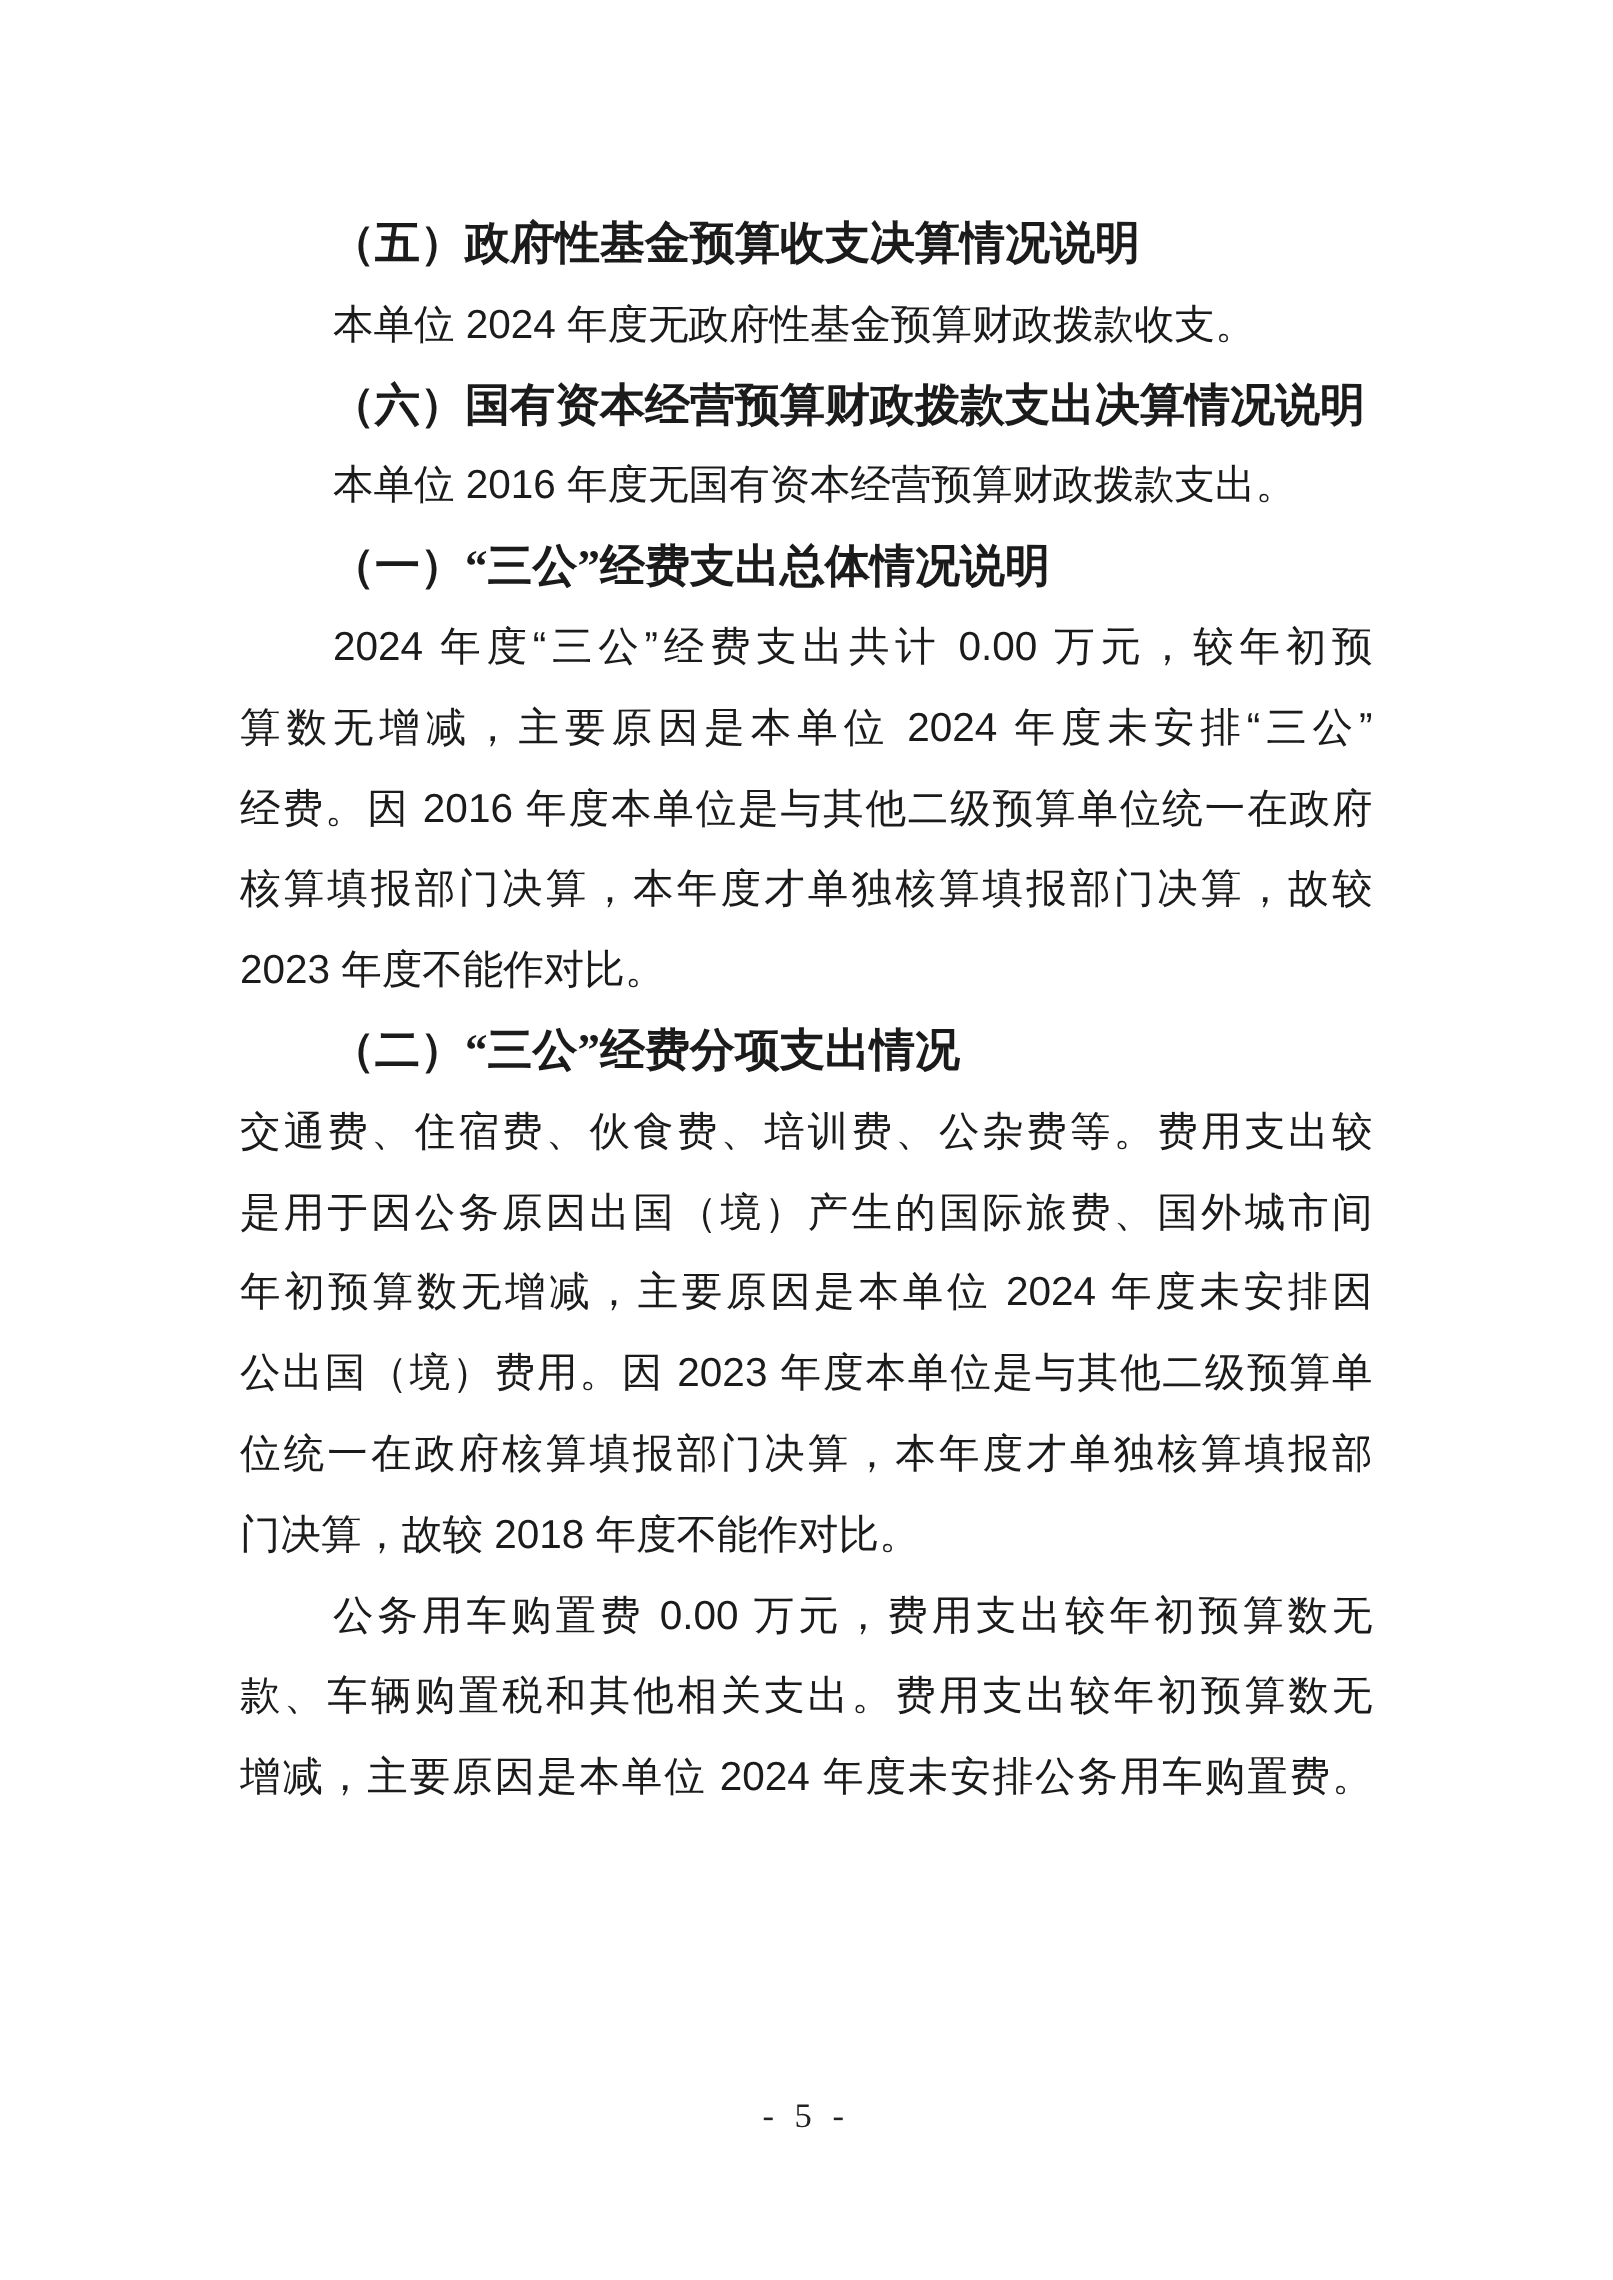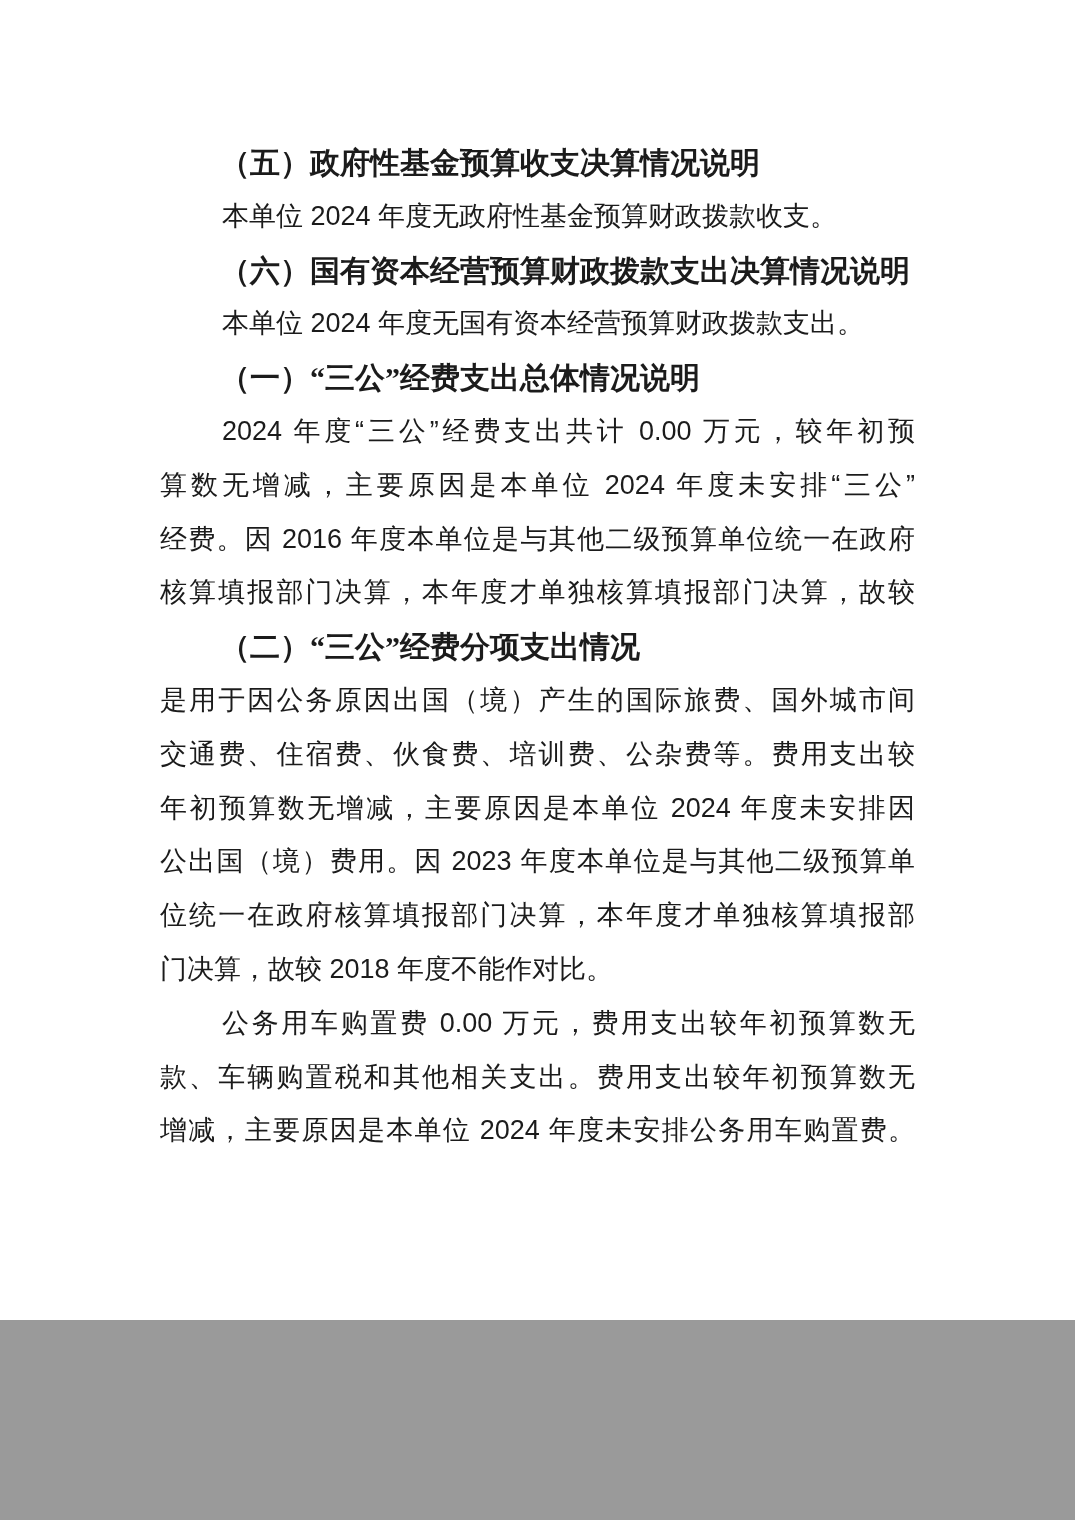--- a/index.html
+++ b/index.html
@@ -3,21 +3,21 @@
 <meta charset="utf-8">
 <style>
   html, body {
     margin: 0;
     padding: 0;
     background: #9a9a9a;
   }
   .page {
     position: relative;
     width: 1075px;
-    height: 1320px;
+    height: 1520px;
     margin: 0 auto;
     background: #ffffff;
     overflow: hidden;
     color: #1b1b1b;
   }
   .content {
     position: absolute;
     left: 160px;
     top: 136px;
     width: 755px;
@@ -71,29 +71,30 @@
 </style>
 </head>
 <body>
 
 <div class="page">
   <div class="content">
 
     <div class="line h-kai">（五）政府性基金预算收支决算情况说明</div>
     <div class="line body-line indent">本单位 2024 年度无政府性基金预算财政拨款收支。</div>
     <div class="line h-kai">（六）国有资本经营预算财政拨款支出决算情况说明</div>
-    <div class="line body-line indent">本单位 2024 年度无国有资本经营预算财政拨款支出。</div>
+    <div class="line body-line indent">本单位 2016 年度无国有资本经营预算财政拨款支出。</div>
     <div class="line h-kai">（一）“三公”经费支出总体情况说明</div>
     <div class="line body-line indent just">2024 年度“三公”经费支出共计 0.00 万元，较年初预</div>
     <div class="line body-line just">算数无增减，主要原因是本单位 2024 年度未安排“三公”</div>
     <div class="line body-line just">经费。因 2016 年度本单位是与其他二级预算单位统一在政府</div>
     <div class="line body-line just">核算填报部门决算，本年度才单独核算填报部门决算，故较</div>
+    <div class="line body-line">2023 年度不能作对比。</div>
     <div class="line h-kai">（二）“三公”经费分项支出情况</div>
+    <div class="line body-line just">交通费、住宿费、伙食费、培训费、公杂费等。费用支出较</div>
     <div class="line body-line just">是用于因公务原因出国（境）产生的国际旅费、国外城市间</div>
-    <div class="line body-line just">交通费、住宿费、伙食费、培训费、公杂费等。费用支出较</div>
     <div class="line body-line just">年初预算数无增减，主要原因是本单位 2024 年度未安排因</div>
     <div class="line body-line just">公出国（境）费用。因 2023 年度本单位是与其他二级预算单</div>
     <div class="line body-line just">位统一在政府核算填报部门决算，本年度才单独核算填报部</div>
     <div class="line body-line">门决算，故较 2018 年度不能作对比。</div>
     <div class="line body-line indent just">公务用车购置费 0.00 万元，费用支出较年初预算数无</div>
     <div class="line body-line just">款、车辆购置税和其他相关支出。费用支出较年初预算数无</div>
     <div class="line body-line just">增减，主要原因是本单位 2024 年度未安排公务用车购置费。</div>
 
   </div>
 

